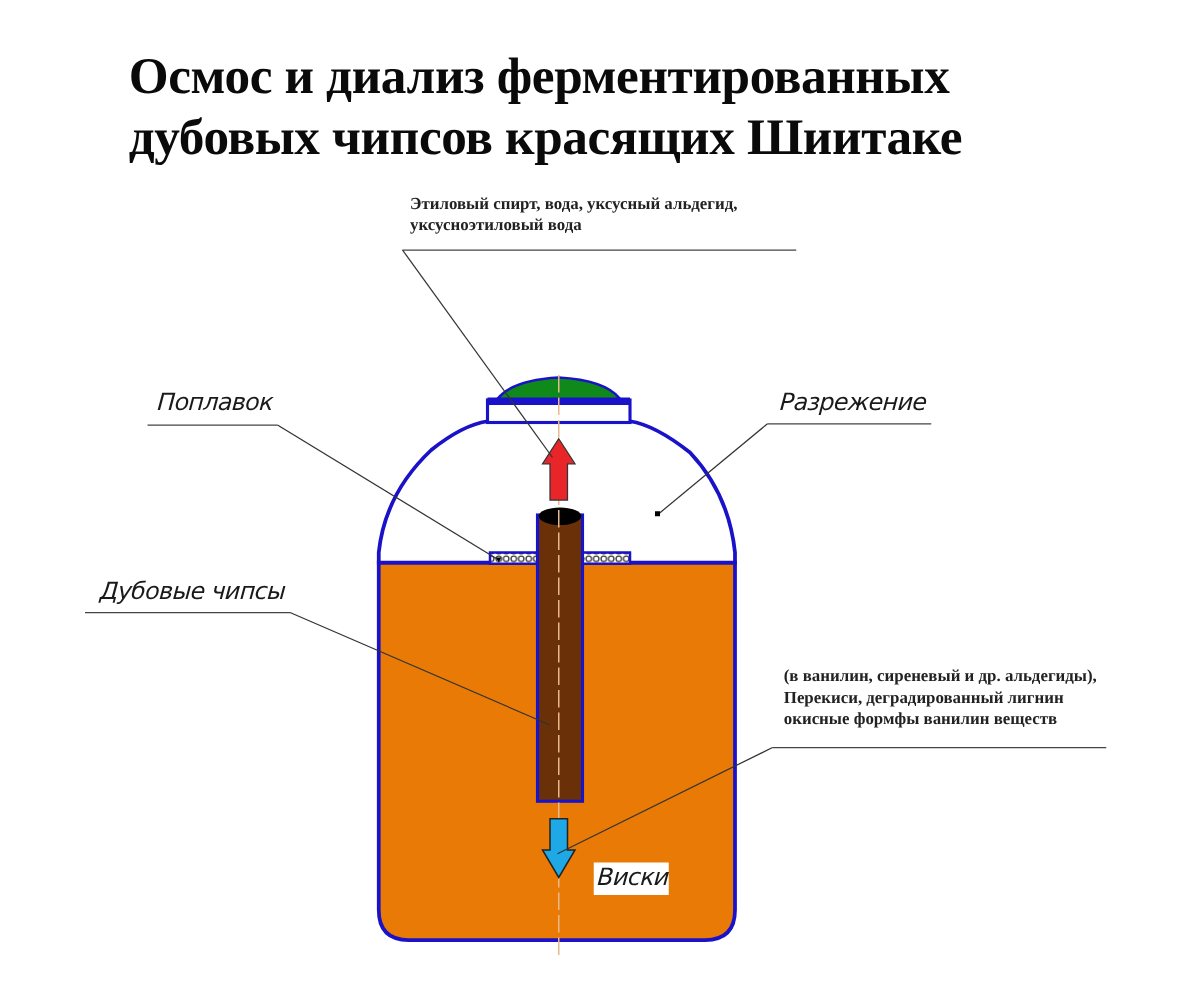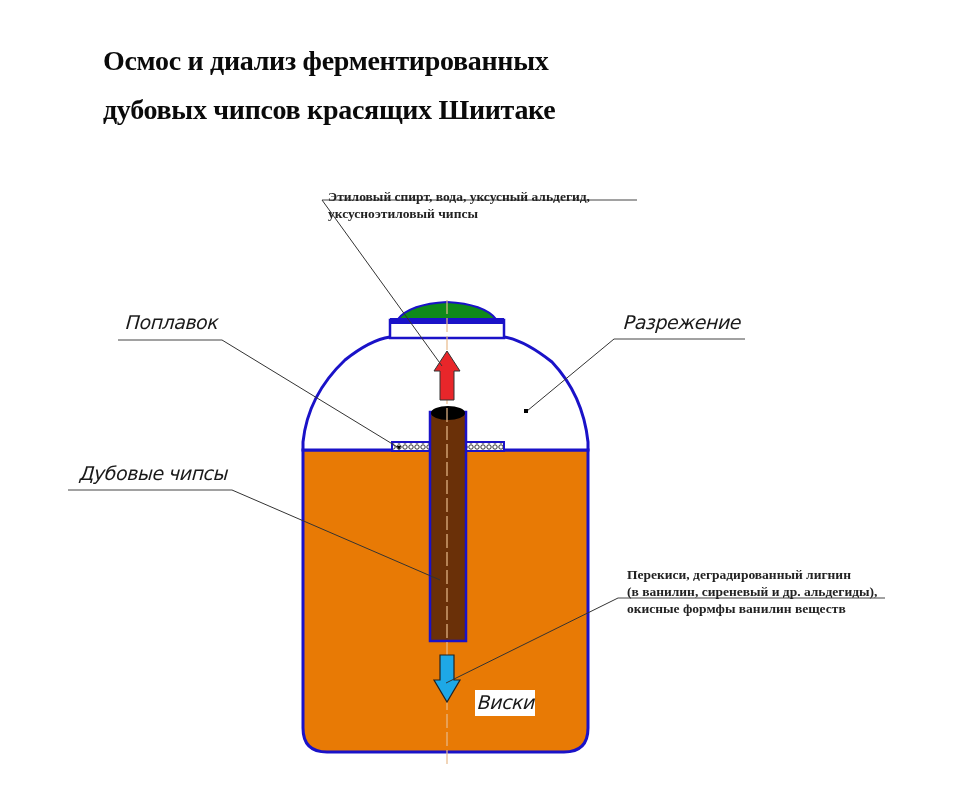--- a/index.html
+++ b/index.html
@@ -1,19 +1,19 @@
 <!DOCTYPE html>
 <html><head>
 <meta charset="utf-8">
 <style>
   html, body { margin: 0; padding: 0; background: #ffffff; }
   body { width: 959px; height: 800px; position: relative; overflow: hidden; font-family: "Liberation Serif", serif; }
-  .title { position: absolute; left: 103px; top: 36px; font-family: "Liberation Serif", serif; font-weight: bold; font-size: 28px; line-height: 49px; color: #0a0a0a; letter-spacing: -0.3px; }
+  .title { position: absolute; left: 103px; top: 36px; font-family: "Liberation Serif", serif; font-weight: bold; font-size: 41px; line-height: 49px; color: #0a0a0a; letter-spacing: -0.3px; }
   .title div { white-space: nowrap; }
-  .note { position: absolute; font-family: "Liberation Serif", serif; font-weight: bold; font-size: 13.5px; line-height: 17px; color: #222; white-space: nowrap; margin-top: 34px; }
+  .note { position: absolute; font-family: "Liberation Serif", serif; font-weight: bold; font-size: 13.5px; line-height: 17px; color: #222; white-space: nowrap; }
   .label { position: absolute; font-family: "DejaVu Sans", sans-serif; font-style: italic; font-size: 19px; color: #1a1a1a; white-space: nowrap; letter-spacing: -0.5px; transform: skewX(-4deg); }
   svg { position: absolute; left: 0; top: 0; }
   .whisky-box { position: absolute; left: 475px; top: 690px; width: 60px; height: 26px; background: #ffffff; }
 </style>
 </head>
 <body>
 
 <div class="title">
   <div>Осмос и диализ ферментированных</div>
   <div>дубовых чипсов красящих Шиитаке</div>
@@ -62,26 +62,26 @@
 
   <line x1="68" y1="490" x2="232" y2="490" stroke="#444" stroke-width="1"></line>
   <line x1="232" y1="490" x2="440" y2="580" stroke="#333" stroke-width="1"></line>
 
   <line x1="618" y1="598" x2="885" y2="598" stroke="#444" stroke-width="1"></line>
   <line x1="618" y1="598" x2="446" y2="683" stroke="#333" stroke-width="1"></line>
 </svg>
 
 <div class="note" style="left:328px; top:154px;">
   <div>Этиловый спирт, вода, уксусный альдегид,</div>
-  <div>уксусноэтиловый чипсы</div>
+  <div>уксусноэтиловый вода</div>
 </div>
 
 <div class="note" style="left:627px; top:532px;">
+  <div>(в ванилин, сиреневый и др. альдегиды),</div>
   <div>Перекиси, деградированный лигнин</div>
-  <div>(в ванилин, сиреневый и др. альдегиды),</div>
   <div>окисные формфы ванилин веществ</div>
 </div>
 
 <div class="label" style="left:126px; top:311px;">Поплавок</div>
 <div class="label" style="left:624px; top:311px;">Разрежение</div>
 <div class="label" style="left:80px; top:462px;">Дубовые чипсы</div>
 
 <div class="whisky-box"></div>
 <div class="label" style="left:478px; top:691px;">Виски</div>
 

